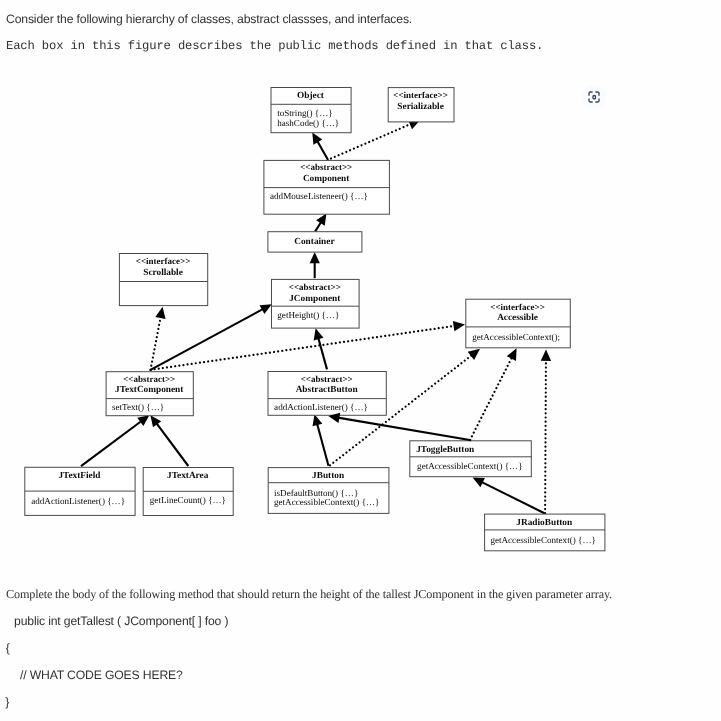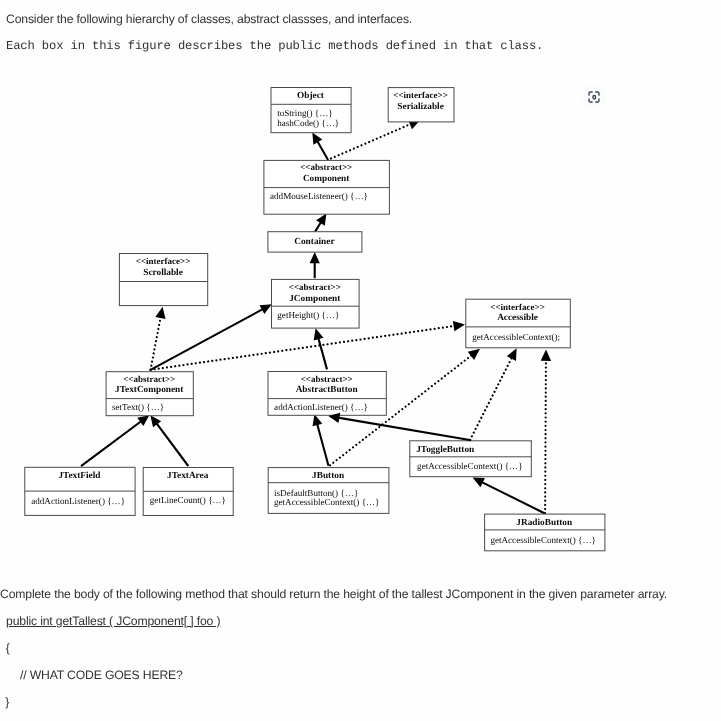--- a/index.html
+++ b/index.html
@@ -11,22 +11,22 @@
   .uml-stereo{font-family:"Liberation Serif",serif;font-weight:bold;font-size:9.0px;fill:#0a0a0a;}
   .uml-method{font-family:"Liberation Serif",serif;font-size:9.1px;fill:#0a0a0a;}
 </style>
 </head>
 <body>
 
 <div class="page">
   <div id="texts">
       <div class="ptext" style="left: 6px; top: 13.4px;">Consider the following hierarchy of classes, abstract classses, and interfaces.</div>
       <div class="ptext" style="left: 6px; top: 40.4px; font-family: Liberation Mono, monospace;">Each box in this figure describes the public methods defined in that class.</div>
-      <div class="ptext" style="left: 0; top: 588.1px;">Complete the body of the following method that should return the height of the tallest JComponent in the given parameter array.</div>
-      <div class="ptext" style="left: 6px; top: 615px; text-decoration: underline;">public int getTallest ( JComponent[ ]  foo )</div>
+      <div class="ptext" style="left: 6px; top: 588.1px; font-family: Liberation Serif, serif;">Complete the body of the following method that should return the height of the tallest JComponent in the given parameter array.</div>
+      <div class="ptext" style="left: 14px; top: 615px;">public int getTallest ( JComponent[ ]  foo )</div>
       <div class="ptext" style="left: 5.7px; top: 641.85px;">{</div>
       <div class="ptext" style="left: 20px; top: 668.7px;">// WHAT CODE GOES HERE?</div>
       <div class="ptext" style="left: 5.2px; top: 695.55px;">}</div>
     </div>
   <svg class="diagram" id="diag" width="721" height="721">
       <g>
         <g>
           <line x1="328.1" y1="160" x2="317.1191156263582" y2="140.81820198022064" stroke="#000000" stroke-width="2.1" stroke-linecap="butt"></line>
           <polygon points="312.3,132.4 322.29040465096256,139.58622396742726 313.4382747336172,144.65374761576265" fill="#000000"></polygon>
         </g>

